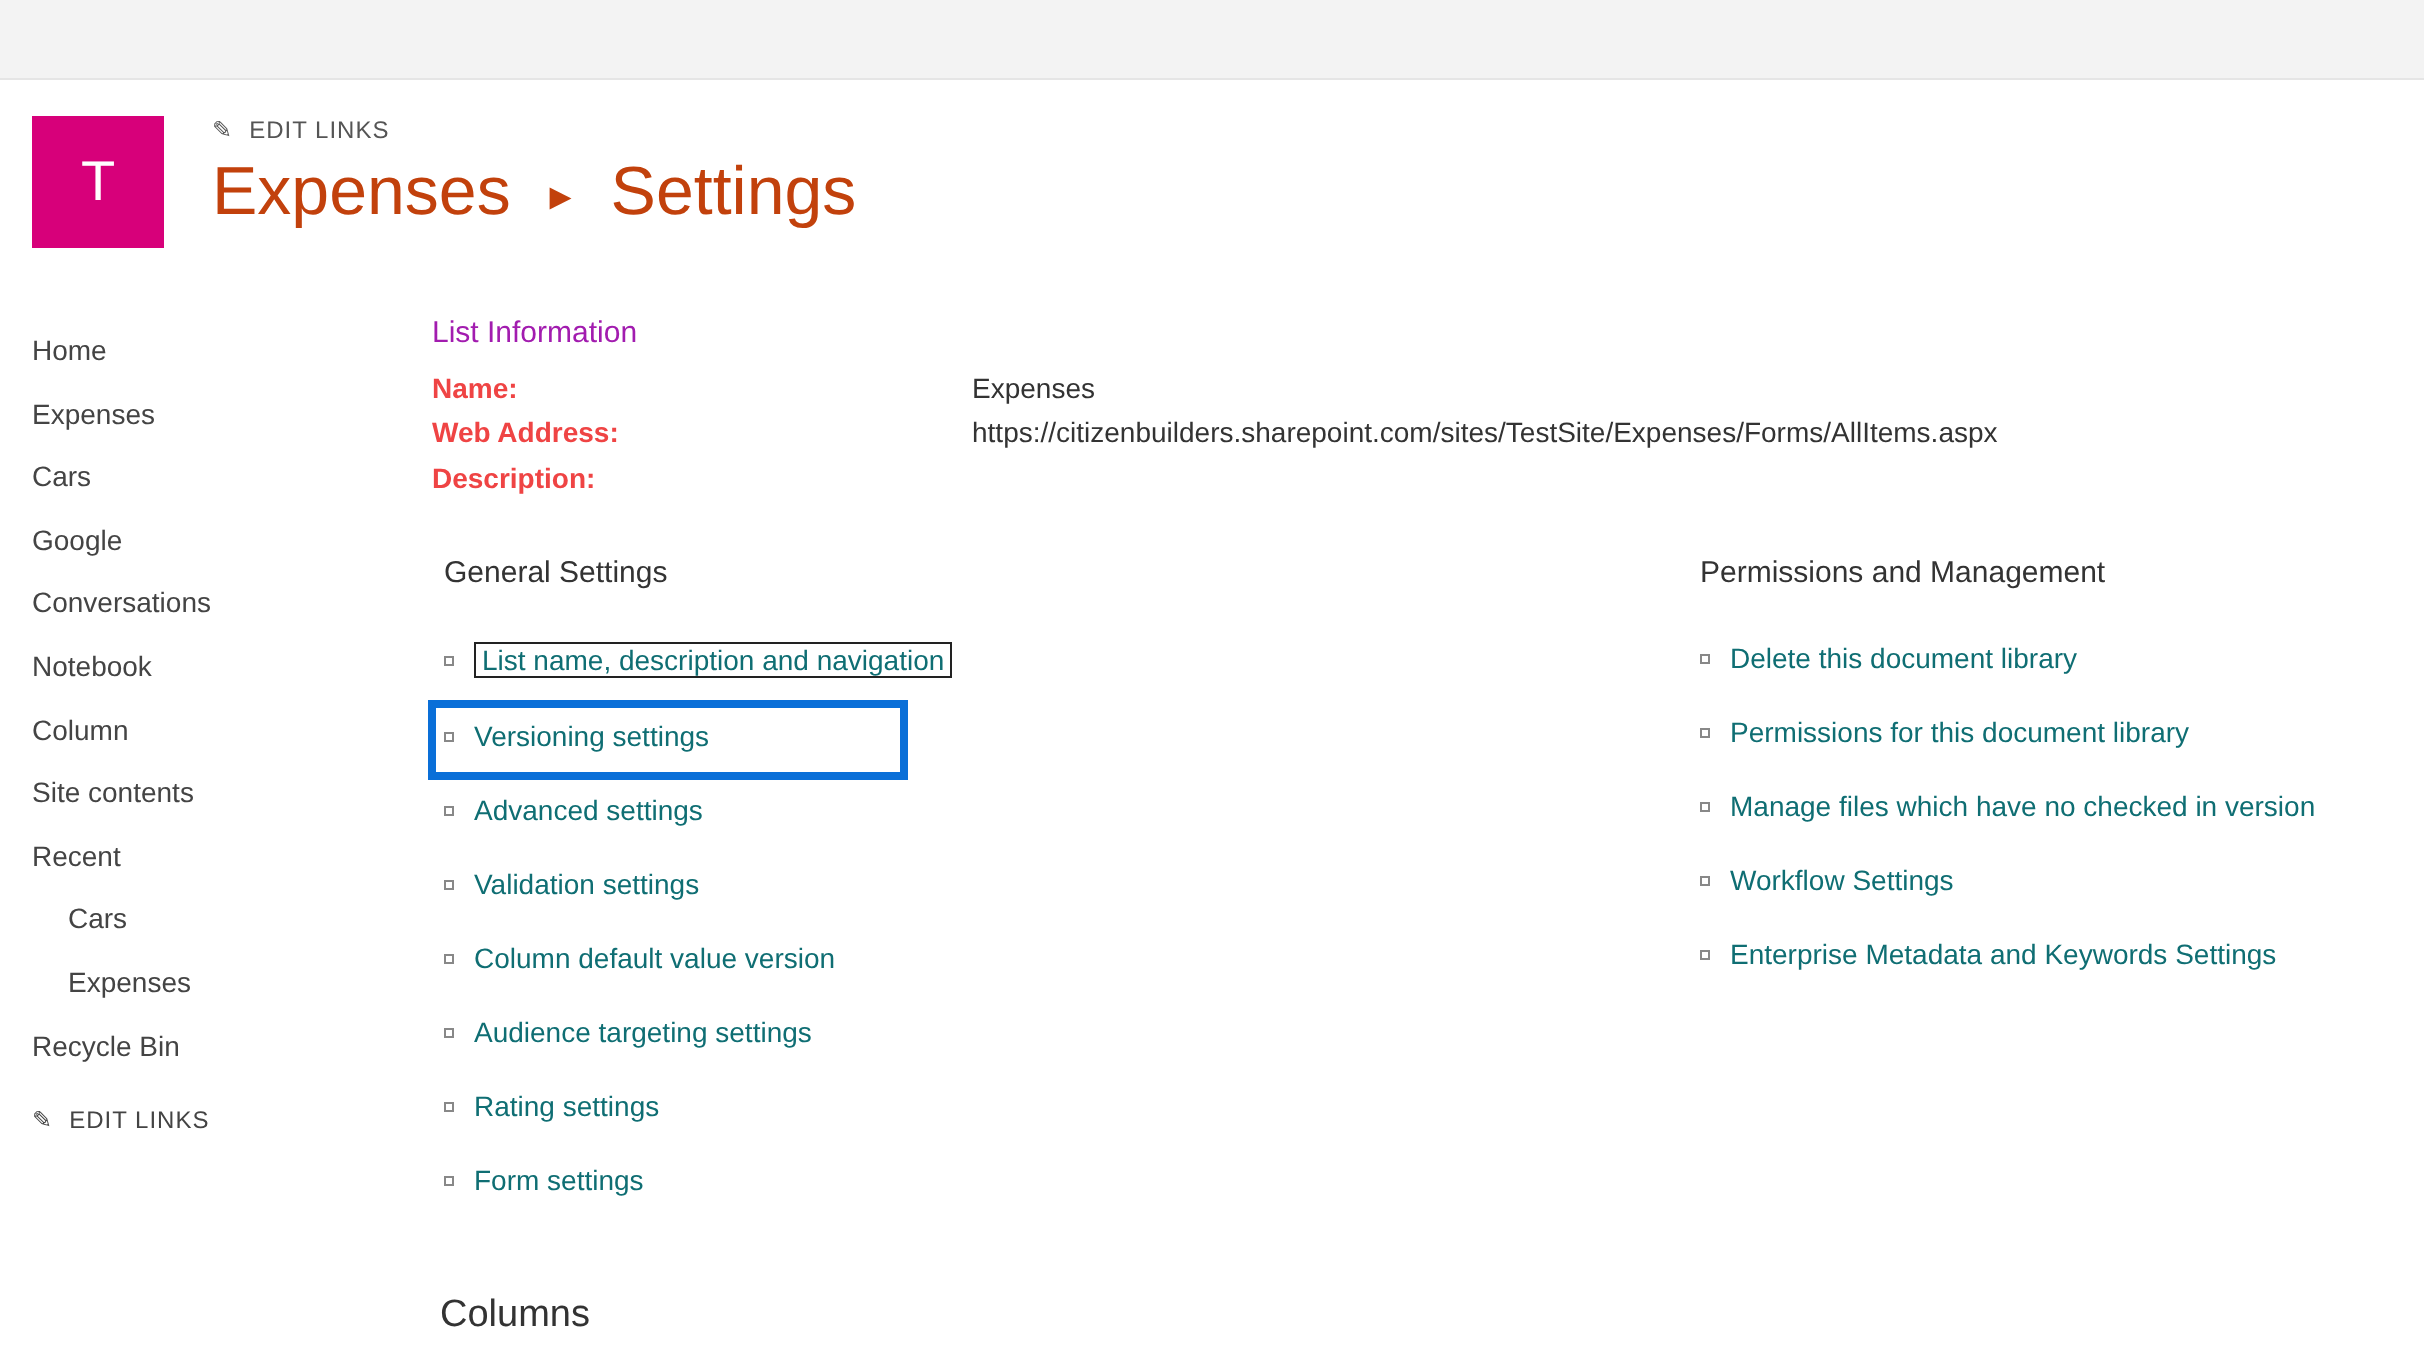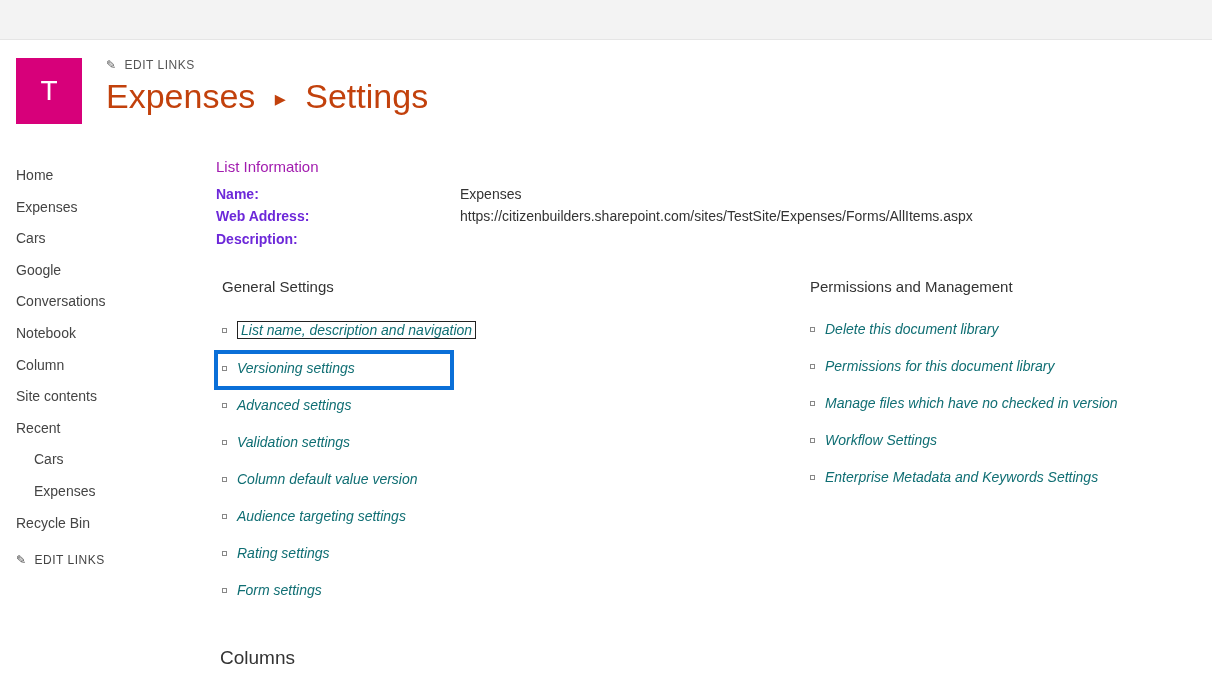--- a/index.html
+++ b/index.html
@@ -104,27 +104,28 @@
       margin-bottom: 8px;
     }
     .info-table {
       margin-bottom: 28px;
     }
     .info-row {
       display: flex;
       line-height: 1.6;
     }
     .info-label {
-      width: 244px;
+      width: 270px;
       font-weight: 600;
-      color: #6d28d9;
+      color: #ef4444;
     }
     .info-value { color: #333; }
     .two-cols {
       display: flex;
+      gap: 40px;
       margin-top: 6px;
     }
     .col-left { width: 570px; }
     .col-right { flex: 1; margin-left: 18px; }
     .col-heading {
       font-size: 15px;
       color: #333;
       margin-bottom: 26px;
       padding-left: 6px;
     }
@@ -139,21 +140,20 @@
       width: 5px;
       height: 5px;
       border: 1px solid #888;
       margin-right: 10px;
       flex-shrink: 0;
     }
     .settings-link {
       color: #0f6e73;
       font-size: 14px;
       cursor: pointer;
-      font-style: italic;
     }
     .focused-link {
       border: 1px solid #222;
       padding: 0 3px;
     }
     .highlight-box {
       position: absolute;
       left: -8px;
       top: -10px;
       width: 240px;

